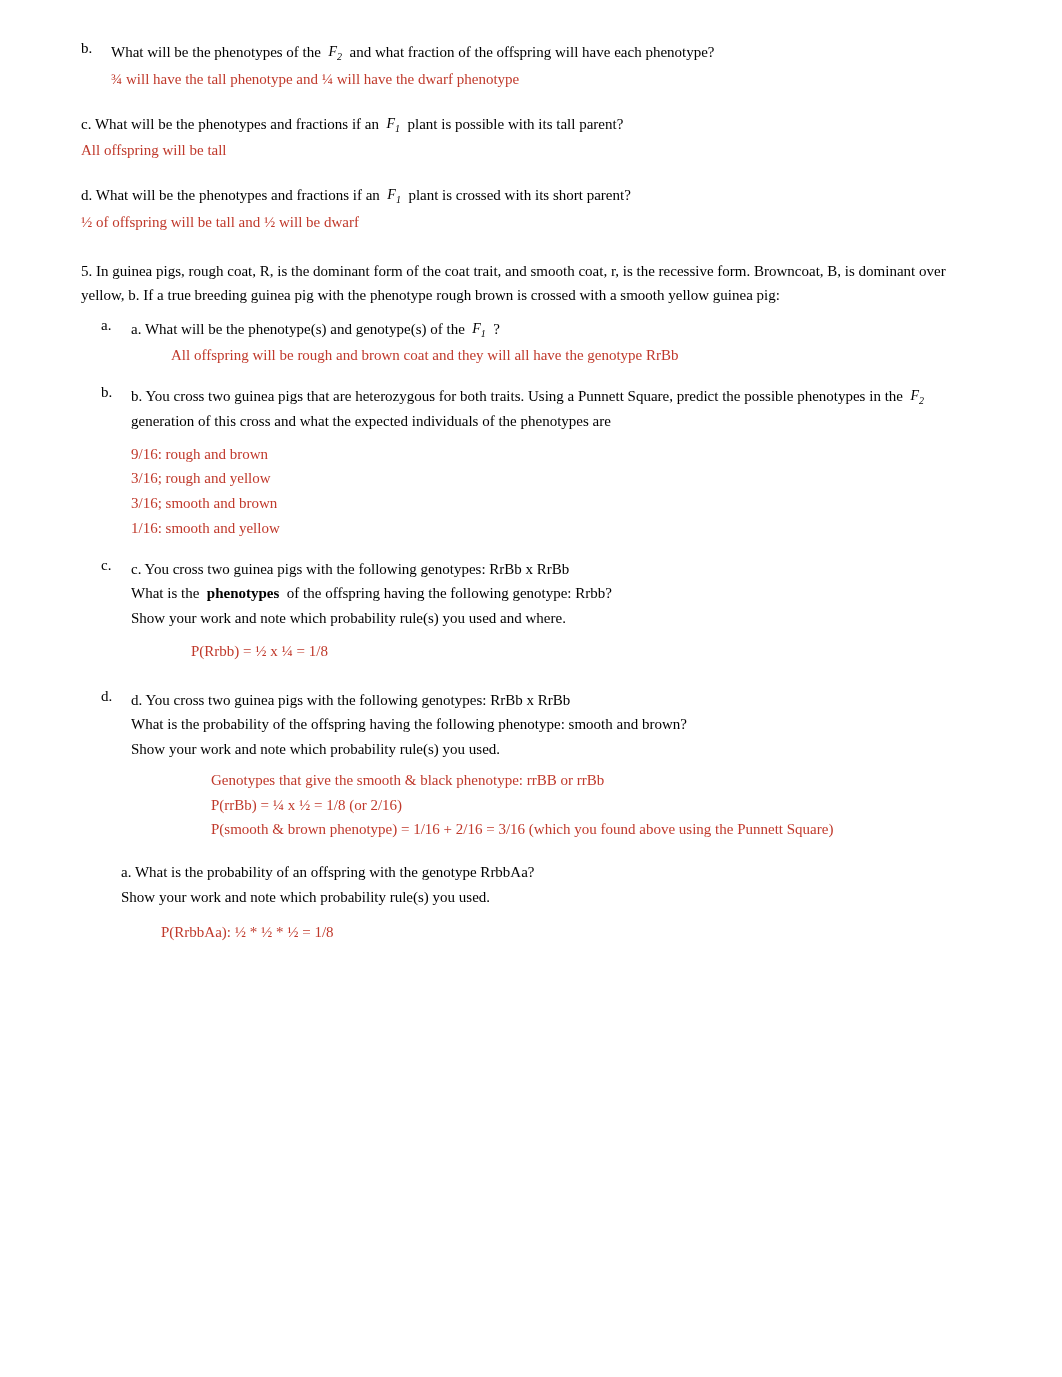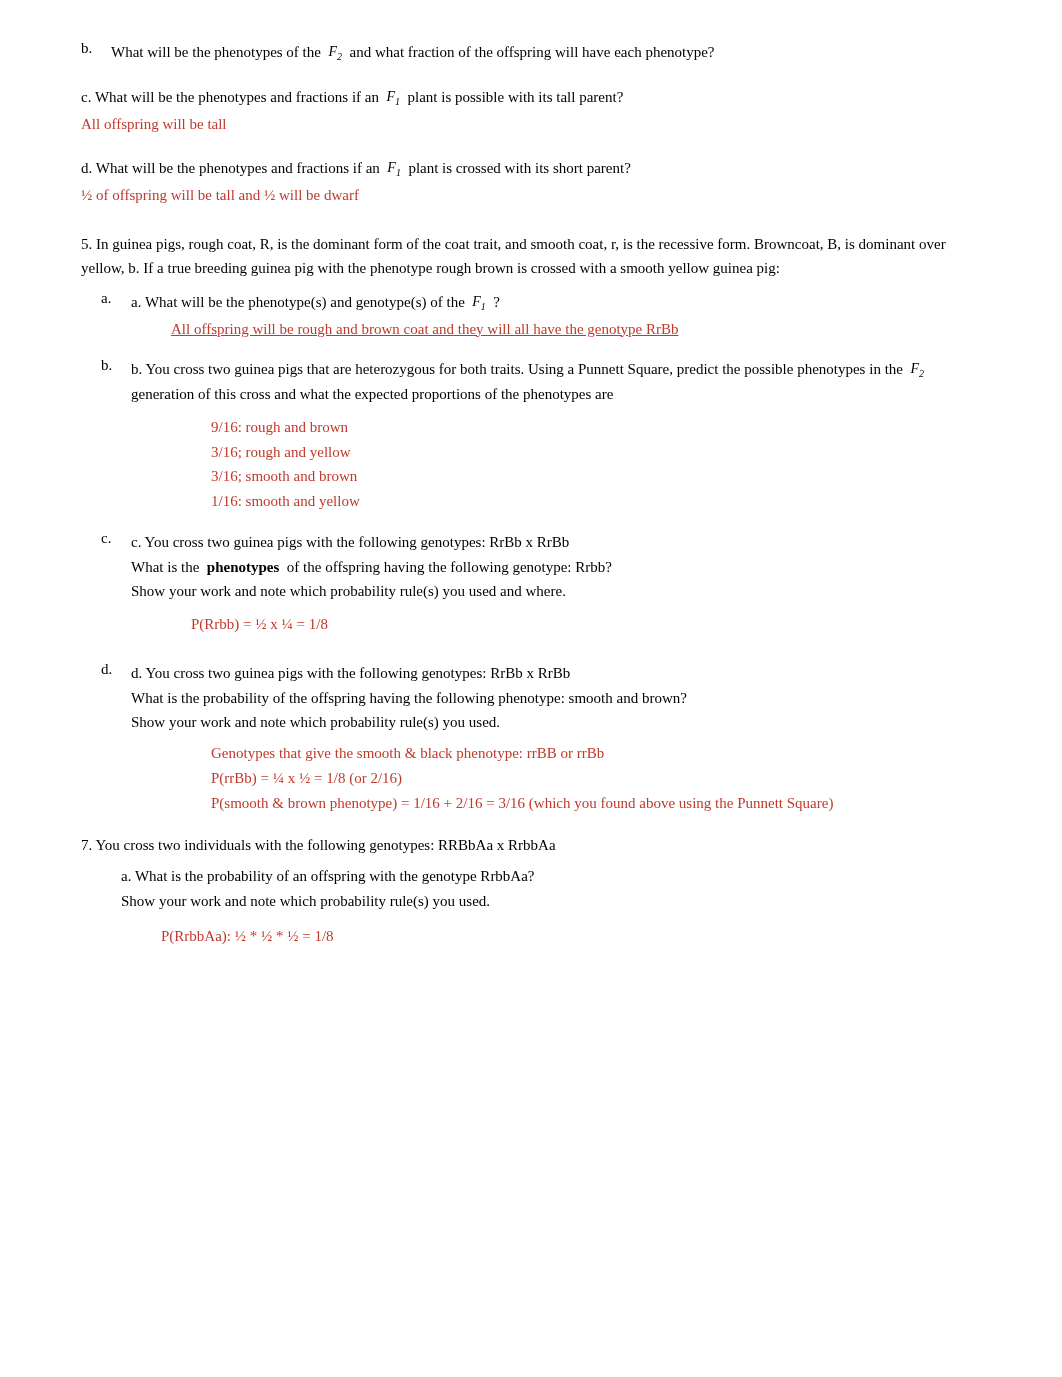--- a/index.html
+++ b/index.html
@@ -39,21 +39,20 @@
       color: #c0392b;
       margin-top: 2px;
       margin-left: 0;
     }
     .question-main {
       margin-bottom: 10px;
       line-height: 1.6;
     }
     .indented {
       margin-left: 60px;
-      text-decoration: underline;
     }
     .red {
       color: #c0392b;
     }
     p {
       line-height: 1.65;
     }
     .f-notation {
       font-style: italic;
       font-size: 14px;
@@ -74,20 +73,21 @@
 
   <div class="section">
     <div class="sub-question">
       <div class="sub-label">b.</div>
       <div class="sub-content">
         <p>
           <span>What will be the phenotypes of the</span>
           &nbsp;<span class="f-notation"><i>F</i><span class="subscript">2</span></span>&nbsp;
           <span>and what fraction of the offspring will have each phenotype?</span>
         </p>
+        <p class="answer-line red">¾ will have the tall phenotype and ¼ will have the dwarf phenotype</p>
       </div>
     </div>
 
     <div class="question-block" style="margin-top: 20px; margin-left: 0;">
       <p>
         <span>c. What will be the phenotypes and fractions if an</span>
         &nbsp;<span class="f-notation"><i>F</i><span class="subscript">1</span></span>&nbsp;
         <span>plant is possible with its tall parent?</span>
       </p>
       <p class="answer-line red">All offspring will be tall</p>
@@ -117,23 +117,23 @@
         <p class="answer-line red indented" style="margin-left: 40px;">All offspring will be rough and brown coat and they will all have the genotype RrBb</p>
       </div>
     </div>
 
     <div class="sub-question" style="margin-left: 20px; margin-top: 16px;">
       <div class="sub-label">b.</div>
       <div class="sub-content">
         <p>
           <span>b.  You cross two guinea pigs that are heterozygous for both traits.  Using a Punnett Square, predict the possible phenotypes in the</span>
           &nbsp;<span class="f-notation"><i>F</i><span class="subscript">2</span></span>&nbsp;
-          <span>generation of this cross and what the expected proportions of the phenotypes are</span>
+          <span>generation of this cross and what the expected individuals of the phenotypes are</span>
         </p>
-        <div style="margin-left: 80px; margin-top: 8px;">
+        <div style="margin-top: 8px;">
           <p class="red">9/16: rough and brown</p>
           <p class="red">3/16; rough and yellow</p>
           <p class="red">3/16; smooth and brown</p>
           <p class="red">1/16: smooth and yellow</p>
         </div>
       </div>
     </div>
 
     <div class="sub-question" style="margin-left: 20px; margin-top: 16px;">
       <div class="sub-label">c.</div>
@@ -158,21 +158,20 @@
         <div style="margin-left: 80px; margin-top: 6px;">
           <p class="red">Genotypes that give the smooth &amp; black phenotype: rrBB or rrBb</p>
           <p class="red">P(rrBb) = ¼ x ½ = 1/8 (or 2/16)</p>
           <p class="red">P(smooth &amp; brown phenotype) = 1/16 + 2/16 = 3/16 (which you found above using the Punnett Square)</p>
         </div>
       </div>
     </div>
   </div>
 
   <div class="section" style="margin-top: 18px;">
-    <p>7. You cross two individuals with the following genotypes:  RRBbAa   x   RrbbAa</p>
     <div style="margin-left: 40px; margin-top: 6px;">
       <p>a. What is the probability of an offspring with the genotype  RrbbAa?</p>
       <p>Show your work and note which probability rule(s) you used.</p>
       <p class="red" style="margin-top: 10px; margin-left: 40px;">P(RrbbAa): ½ * ½ * ½ = 1/8</p>
     </div>
   </div>
 
 </div>
 
 </body></html>

